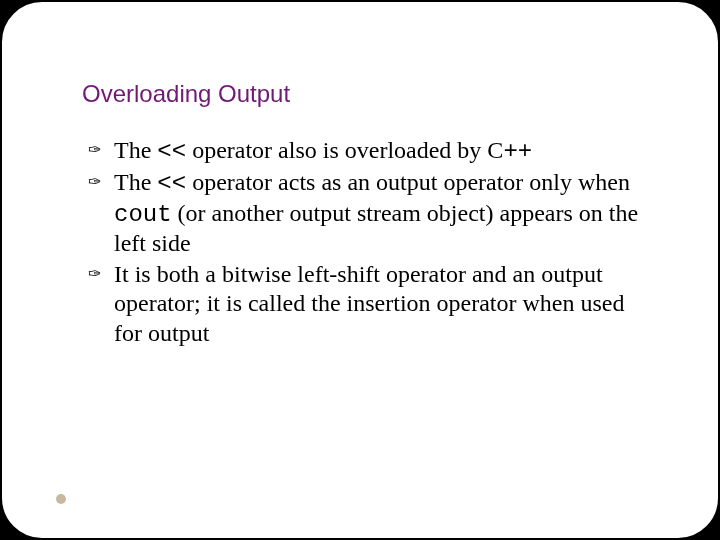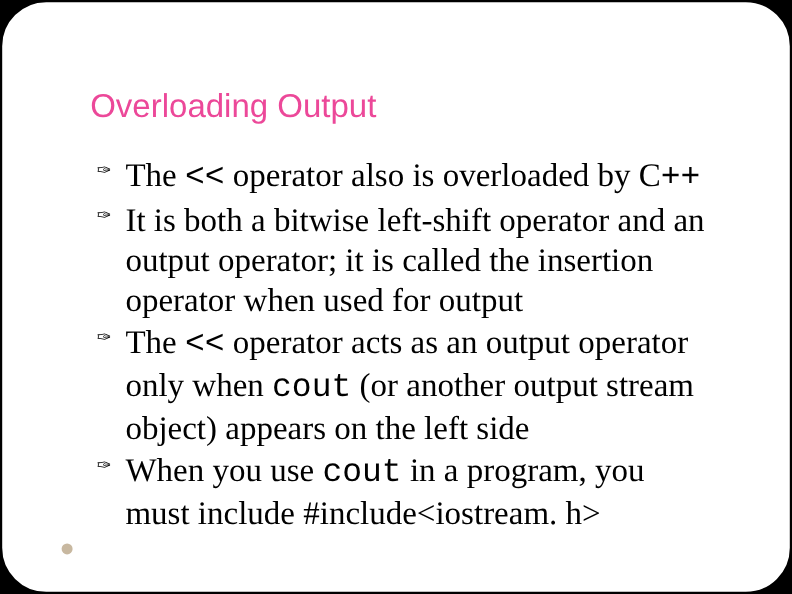--- a/index.html
+++ b/index.html
@@ -16,33 +16,33 @@
     width: 720px;
     height: 540px;
     background: #fff;
     border: 2px solid #000;
     border-radius: 42px;
     padding: 60px 60px 40px 60px;
     overflow: hidden;
   }
   .title {
     font-family: Arial, Helvetica, sans-serif;
-    font-size: 30px;
-    color: #ec4899;
+    font-size: 24px;
+    color: #701a75;
     font-weight: 400;
     margin: 18px 0 28px 20px;
   }
   ul.bullets {
     list-style: none;
     margin: 0 10px 0 26px;
     padding: 0;
   }
   ul.bullets li {
     position: relative;
-    font-size: 30px;
+    font-size: 24px;
     line-height: 1.22;
     color: #000;
     padding-left: 26px;
     margin: 0 0 2px 0;
   }
   ul.bullets li::before {
     content: "\1D4D2"; 
     font-family: "Segoe UI Symbol","Apple Symbols", serif;
     position: absolute;
     left: -2px;
@@ -74,24 +74,21 @@
 <body>
 
 <div class="slide">
   <div class="title">Overloading Output</div>
 
   <ul class="bullets">
     <li class="swash">
       <span>The </span><span class="mono">&lt;&lt;</span><span> operator also is overloaded by C</span><span class="mono">++</span><span></span>
     </li>
     <li class="swash">
-      <span>It is both a bitwise left-shift operator and an output operator; it is called the insertion operator when used for output</span>
-    </li>
-    <li class="swash">
       <span>The </span><span class="mono">&lt;&lt;</span><span> operator acts as an output operator only when </span><span class="mono">cout</span><span> (or another output stream object) appears on the left side</span>
     </li>
     <li class="swash">
-      <span>When you use </span><span class="mono">cout</span><span> in a program, you must include #include&lt;iostream. h&gt;</span>
+      <span>It is both a bitwise left-shift operator and an output operator; it is called the insertion operator when used for output</span>
     </li>
   </ul>
 
   <div class="deco-dot"></div>
 </div>
 
 </body></html>

